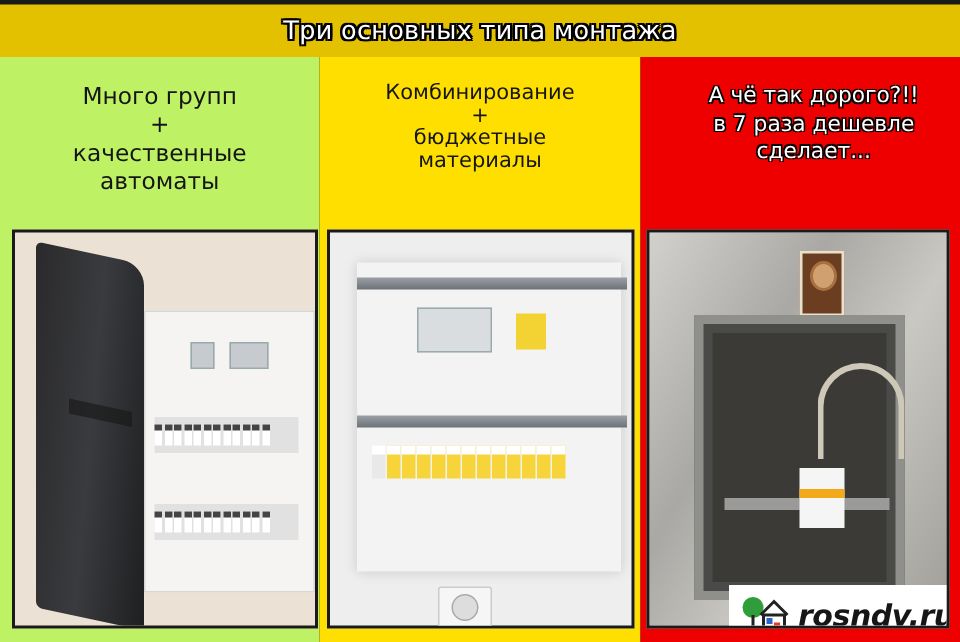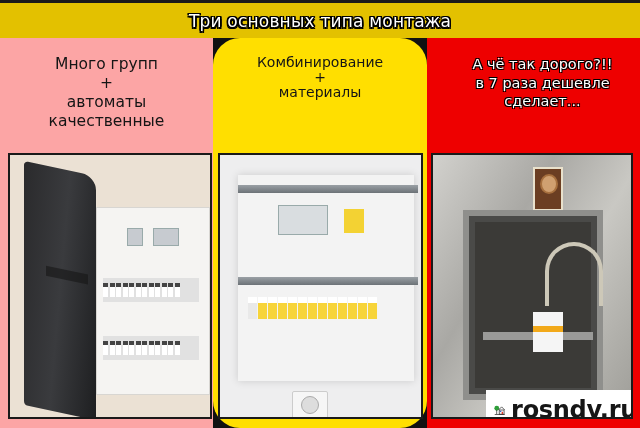--- a/index.html
+++ b/index.html
@@ -2,22 +2,22 @@
 <html><head>
 <meta charset="utf-8">
 <style>
   html,body{margin:0;padding:0;}
   body{width:640px;height:428px;overflow:hidden;background:#111;font-family:"Liberation Sans",sans-serif;}
   .frame{position:relative;width:640px;height:428px;overflow:hidden;}
   .title-bar{position:absolute;left:0;top:0;width:640px;height:38px;background:#e3c100;border-top:3px solid #1a1a1a;box-sizing:border-box;display:flex;align-items:center;justify-content:center;}
   .title-text{font-family:"DejaVu Sans",sans-serif;font-size:17px;color:#fff;letter-spacing:0.2px;
     text-shadow:-1.5px -1.5px 0 #000,1.5px -1.5px 0 #000,-1.5px 1.5px 0 #000,1.5px 1.5px 0 #000,0 1.5px 0 #000,0 -1.5px 0 #000,1.5px 0 0 #000,-1.5px 0 0 #000;}
   .col{position:absolute;top:38px;height:390px;box-sizing:border-box;}
-  .col-green{left:0;width:213px;background:#fca5a5;}
-  .col-yellow{left:213px;width:214px;background:#ffdf00;border-radius:27px;}
+  .col-green{left:0;width:213px;background:#bef264;}
+  .col-yellow{left:213px;width:214px;background:#ffdf00;}
   .col-red{left:427px;width:231px;background:#ee0000;}
   .caption{position:absolute;left:0;right:0;top:12px;text-align:center;font-family:"DejaVu Sans",sans-serif;}
   .cap-green{font-size:15.5px;line-height:19px;color:#151515;top:17px;}
   .cap-yellow{font-size:14px;line-height:15px;color:#151515;top:17px;}
   .cap-red{font-size:14.5px;line-height:18.5px;color:#fff;top:17px;
     text-shadow:-1px -1px 0 #000,1px -1px 0 #000,-1px 1px 0 #000,1px 1px 0 #000;}
   .photo{position:absolute;top:115px;height:266px;border:2px solid #1a1a1a;box-sizing:border-box;overflow:hidden;}
   .photo-green{left:8px;width:204px;background:#ebe1d4;}
   .photo-yellow{left:5px;width:205px;background:#eeeeef;}
   .photo-red{left:4px;width:202px;background:#bdbcb8;}
@@ -37,37 +37,37 @@
   
   .wall{position:absolute;left:0;top:0;width:100%;height:100%;background:linear-gradient(120deg,#d2d1cd,#a9a8a4 35%,#c9c8c3 60%,#9e9d98);}
   .icon-pic{position:absolute;left:100px;top:12px;width:26px;height:40px;background:#6b3e22;border:2px solid #e9e1cc;}
   .icon-pic:after{content:"";position:absolute;left:5px;top:5px;width:14px;height:16px;border-radius:50%;background:#d0a070;border:2px solid #a7703e;}
   .metalbox{position:absolute;left:30px;top:55px;width:140px;height:190px;background:#4a4a48;border:6px solid #8f8f8c;box-sizing:border-box;}
   .metalbox-inner{position:absolute;left:6px;top:6px;right:6px;bottom:6px;background:#3b3a37;}
   .mrail{position:absolute;left:8px;top:110px;width:110px;height:8px;background:#9a9a98;}
   .mcb{position:absolute;left:58px;top:90px;width:30px;height:40px;background:#f5f5f5;}
   .mcb:after{content:"";position:absolute;left:0;top:14px;width:30px;height:6px;background:#f2a91a;}
   .logo{position:absolute;left:53px;top:235px;width:151px;height:39px;background:#fff;display:flex;align-items:center;padding-left:8px;box-sizing:border-box;}
-  .logo-text{font-family:"DejaVu Sans",sans-serif;font-weight:bold;font-size:24px;color:#161616;margin-left:6px;letter-spacing:-0.3px;}
+  .logo-text{font-family:"DejaVu Sans",sans-serif;font-weight:bold;font-size:20px;color:#161616;margin-left:6px;letter-spacing:-0.3px;font-style:italic;}
 </style>
 </head>
 <body>
 
 <div class="frame">
 
   <div class="title-bar">
     <span class="title-text">Три основных типа монтажа</span>
   </div>
 
   <div class="col col-green">
     <div class="caption cap-green">
       <div>Много групп</div>
       <div>+</div>
+      <div>качественные</div>
       <div>автоматы</div>
-      <div>качественные</div>
     </div>
     <div class="photo photo-green">
       <div class="door">
           <div class="door-inner"></div>
         </div>
       <div class="cab">
         <div class="meter" style="left:30px;top:20px;width:14px;height:16px;"></div>
         <div class="meter" style="left:56px;top:20px;width:24px;height:16px;"></div>
         <div class="row" style="top:70px;">
           <span class="brk"></span><span class="brk"></span><span class="brk"></span><span class="brk"></span><span class="brk"></span><span class="brk"></span><span class="brk"></span><span class="brk"></span><span class="brk"></span><span class="brk"></span><span class="brk"></span><span class="brk"></span>
@@ -76,20 +76,21 @@
           <span class="brk"></span><span class="brk"></span><span class="brk"></span><span class="brk"></span><span class="brk"></span><span class="brk"></span><span class="brk"></span><span class="brk"></span><span class="brk"></span><span class="brk"></span><span class="brk"></span><span class="brk"></span>
         </div>
       </div>
     </div>
   </div>
 
   <div class="col col-yellow">
     <div class="caption cap-yellow">
       <div>Комбинирование</div>
       <div>+</div>
+      <div>бюджетные</div>
       <div>материалы</div>
     </div>
     <div class="photo photo-yellow">
       <div class="box2">
         <div class="rail" style="top:10px;"></div>
         <div class="meter" style="left:40px;top:30px;width:48px;height:28px;background:#d9dde0;"></div>
         <div style="position:absolute;left:106px;top:34px;width:20px;height:24px;background:#f3d233;"></div>
         <div class="rail" style="top:102px;"></div>
         <div style="position:absolute;left:10px;top:122px;white-space:nowrap;">
           <span class="ybrk" style="background:#e9e9e9;"></span><span class="ybrk"></span><span class="ybrk"></span><span class="ybrk"></span><span class="ybrk"></span><span class="ybrk"></span><span class="ybrk"></span><span class="ybrk"></span><span class="ybrk"></span><span class="ybrk"></span><span class="ybrk"></span><span class="ybrk"></span><span class="ybrk"></span>

